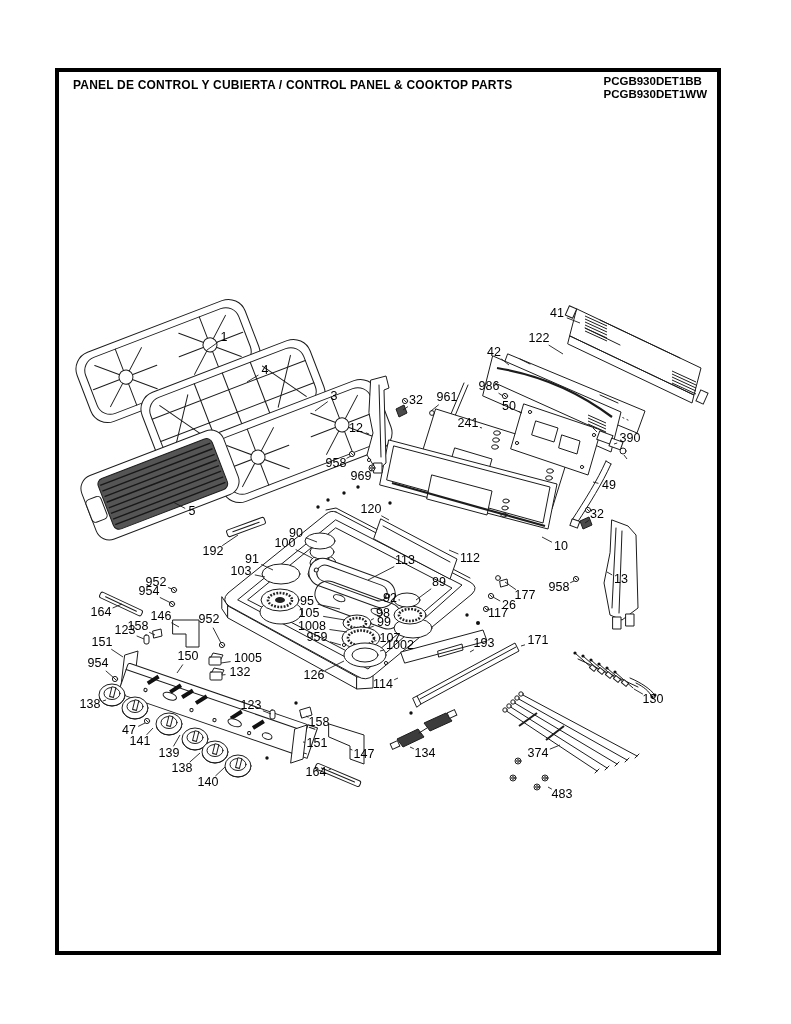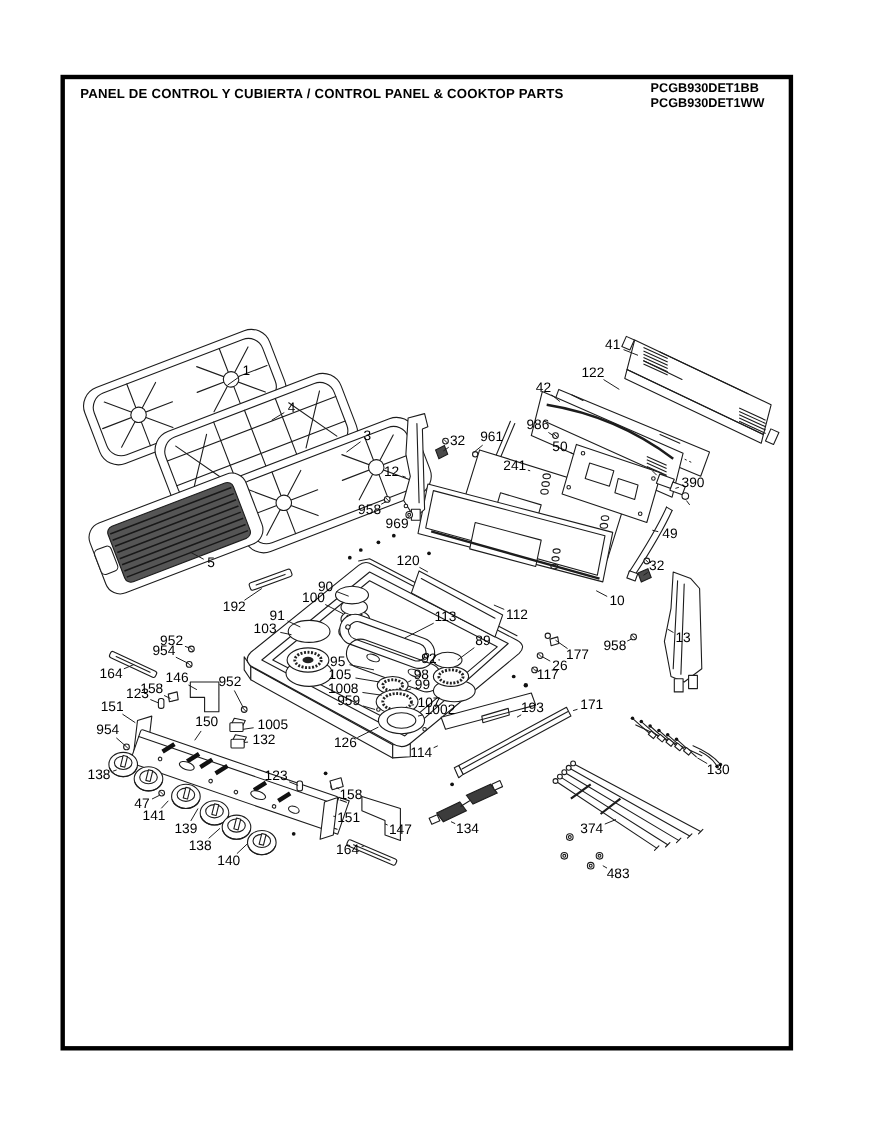--- a/index.html
+++ b/index.html
@@ -2,21 +2,21 @@
 <html><head>
 <meta charset="utf-8">
 <style>
   html,body{margin:0;padding:0;background:#fff;}
   .page{position:relative;width:791px;height:1024px;background:#fff;overflow:hidden;
         font-family:"Liberation Sans",sans-serif;margin-top:23px;}
   .frame{position:absolute;left:55px;top:45px;width:666px;height:887px;
          border:4px solid #000;box-sizing:border-box;background:#fff;}
   .hdr-title{position:absolute;left:73px;top:55px;font-size:12px;font-weight:bold;
              color:#000;letter-spacing:.2px;white-space:nowrap;}
-  .hdr-models{position:absolute;right:96px;top:52px;text-align:left;
+  .hdr-models{position:absolute;right:84px;top:52px;text-align:left;
               font-size:11.5px;font-weight:bold;color:#000;line-height:13px;}
   svg.art{position:absolute;left:0;top:0;}
   .p{stroke:#1c1c1c;stroke-width:1;fill:#fff;stroke-linejoin:round;stroke-linecap:round;}
   .ln{fill:none;}
   .thk{stroke-width:2.2;}
   .dash{stroke-dasharray:2 2.6;}
   .burner{stroke-dasharray:1.8 1.4;stroke-width:2.6;fill:none;stroke:#222;}
   .callout{font-family:"Liberation Sans",sans-serif;font-size:12.5px;fill:#000;}
   .leader{stroke:#1c1c1c;stroke-width:.9;fill:none;}
 </style>

